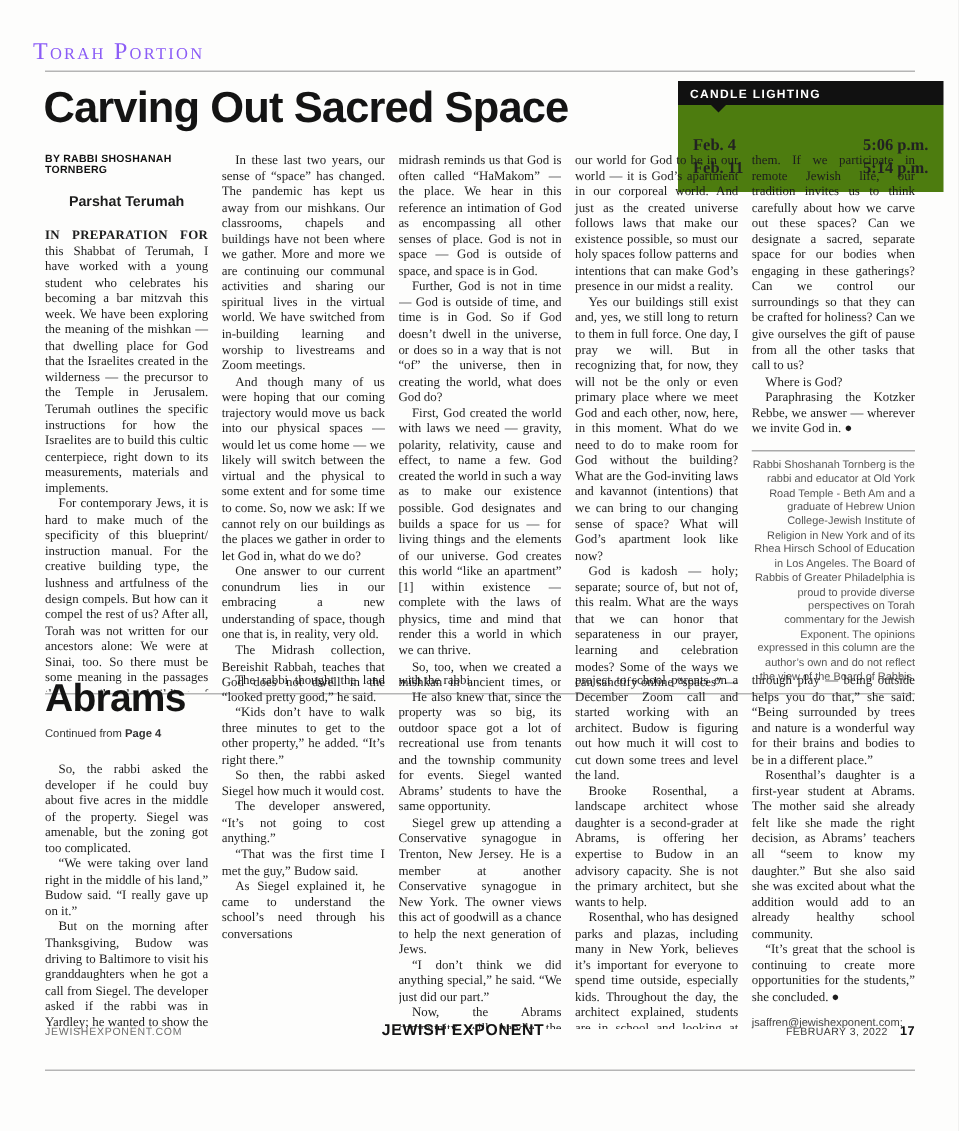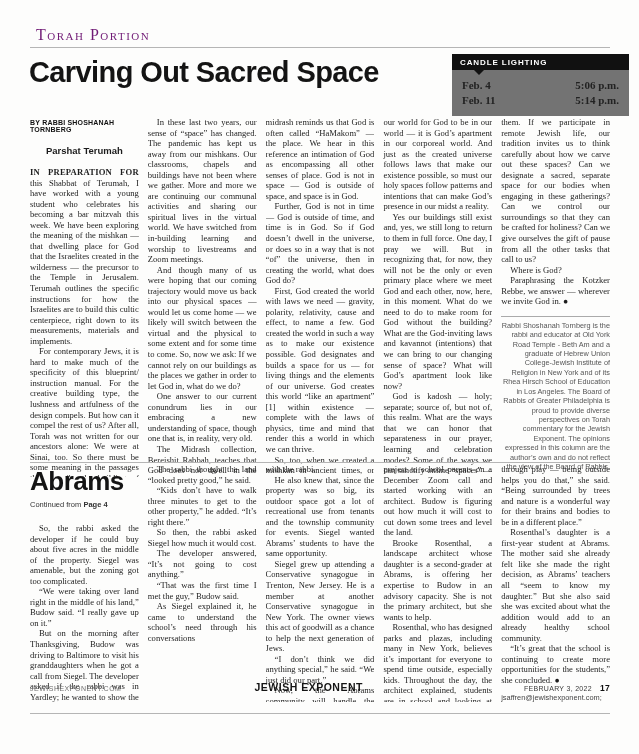--- a/index.html
+++ b/index.html
@@ -6,23 +6,23 @@
   html,body { margin:0; padding:0; background:#e8e8e8; }
   .page {
     position:relative; width:639px; height:754px; margin:0 auto;
     background:#fdfdfc; overflow:hidden;
     font-family:"Liberation Serif", serif; color:#1c1c1c;
   }
   .rule { position:absolute; height:1px; background:#9a9a9a; }
 
   
   .section-label {
-    position:absolute; left:36px; top:26px;
+    position:absolute; left:22px; top:26px;
     font-family:"Liberation Serif", serif; font-variant:small-caps;
-    font-size:16px; letter-spacing:1.5px; color:#701a75;
+    font-size:16px; letter-spacing:1.5px; color:#8b5cf6;
   }
   .top-rule { left:30px; right:29px; top:47px; background:#b5b5b5; }
 
   .article-title {
     position:absolute; left:29px; top:56px; width:400px;
     font-family:"Liberation Sans", sans-serif; font-weight:bold;
     font-size:29px; letter-spacing:-0.6px; color:#141414;
   }
 
   
@@ -30,27 +30,27 @@
   .candle-head {
     position:relative; background:#111; color:#fff; padding:4px 8px 3px;
     font-family:"Liberation Sans", sans-serif; font-weight:bold;
     font-size:8px; letter-spacing:0.9px;
   }
   .candle-pointer {
     position:absolute; left:22px; bottom:-5px; width:0; height:0;
     border-left:5px solid transparent; border-right:5px solid transparent;
     border-top:5px solid #111;
   }
-  .candle-body { background:#737373; padding:8px 10px 8px; }
+  .candle-body { background:#4d7c0f; padding:20px 10px 8px; }
   .candle-row { display:flex; justify-content:space-between; font-weight:bold; font-size:11px; line-height:15px; color:#222; }
 
   
   .cols { position:absolute; left:30px; right:29px; display:flex; gap:9px; }
   .article-cols { top:101px; }
-  .col { flex:1 1 0; min-width:0; height:360px; overflow:hidden;margin-top:16px; }
+  .col { flex:1 1 0; min-width:0; height:360px; overflow:hidden; }
   .col p {
     margin:0; text-indent:9px; font-size:8.6px; line-height:10.55px;
     text-align:justify; color:#1d1d1d;
   }
   .col p.ni { text-indent:0; }
   .col p b.lead { letter-spacing:0.2px; }
   .byline {
     font-family:"Liberation Sans", sans-serif; font-weight:bold;
     font-size:7px; letter-spacing:0.2px; color:#111; margin:2px 0 12px;
   }

